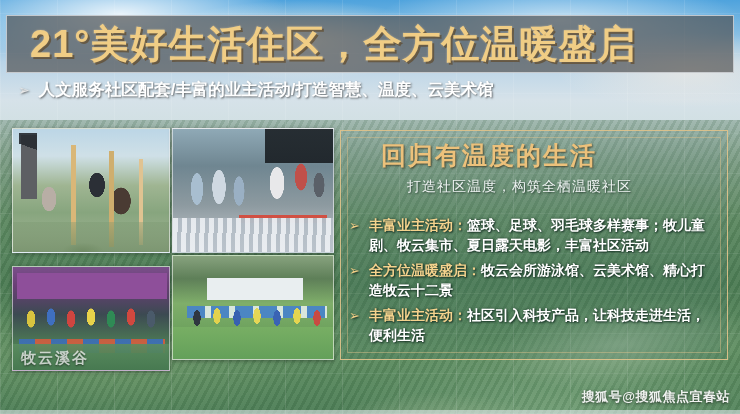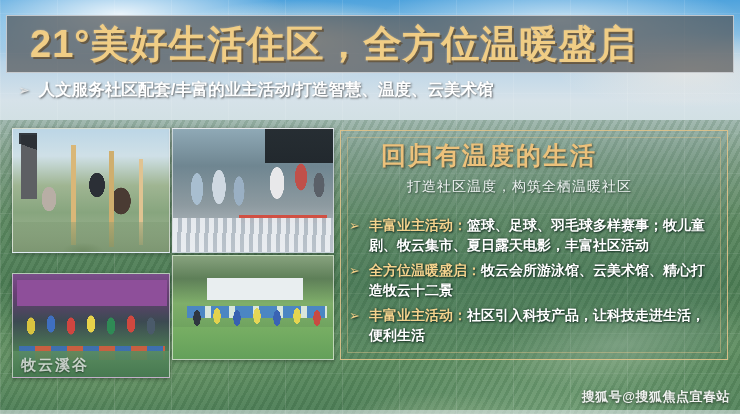--- a/index.html
+++ b/index.html
@@ -162,21 +162,21 @@
   .ph-crowd::after {
     content: "";
     position: absolute; left: 0; right: 0; bottom: 0; height: 34px;
     background:
       repeating-linear-gradient(92deg, rgba(235,238,242,.85) 0 5px, rgba(170,180,190,.7) 5px 9px),
       linear-gradient(180deg, rgba(200,208,214,.9), rgba(225,230,235,.95));
   }
 
   
   .ph-group1 {
-    left: 0; top: 145px; width: 158px; height: 105px;
+    left: 0; top: 138px; width: 158px; height: 105px;
     background: linear-gradient(180deg, #7a4f8a 0%, #6a3f76 18%, #3c4a52 46%, #4e7d55 76%, #5e8f62 100%);
   }
   .ph-group1::before {
     content: "";
     position: absolute; inset: 0;
     background:
       linear-gradient(180deg, #8e4f9a 0 26px, rgba(0,0,0,0) 26px) no-repeat 4px 6px / 150px 26px,
       radial-gradient(ellipse 40px 8px at 76px 18px, #f0c86a 70%, rgba(0,0,0,0) 72%),
       radial-gradient(ellipse 7px 14px at 18px 52px, #d8c33f 60%, rgba(0,0,0,0) 62%),
       radial-gradient(ellipse 7px 14px at 38px 50px, #3f6fc0 60%, rgba(0,0,0,0) 62%),

